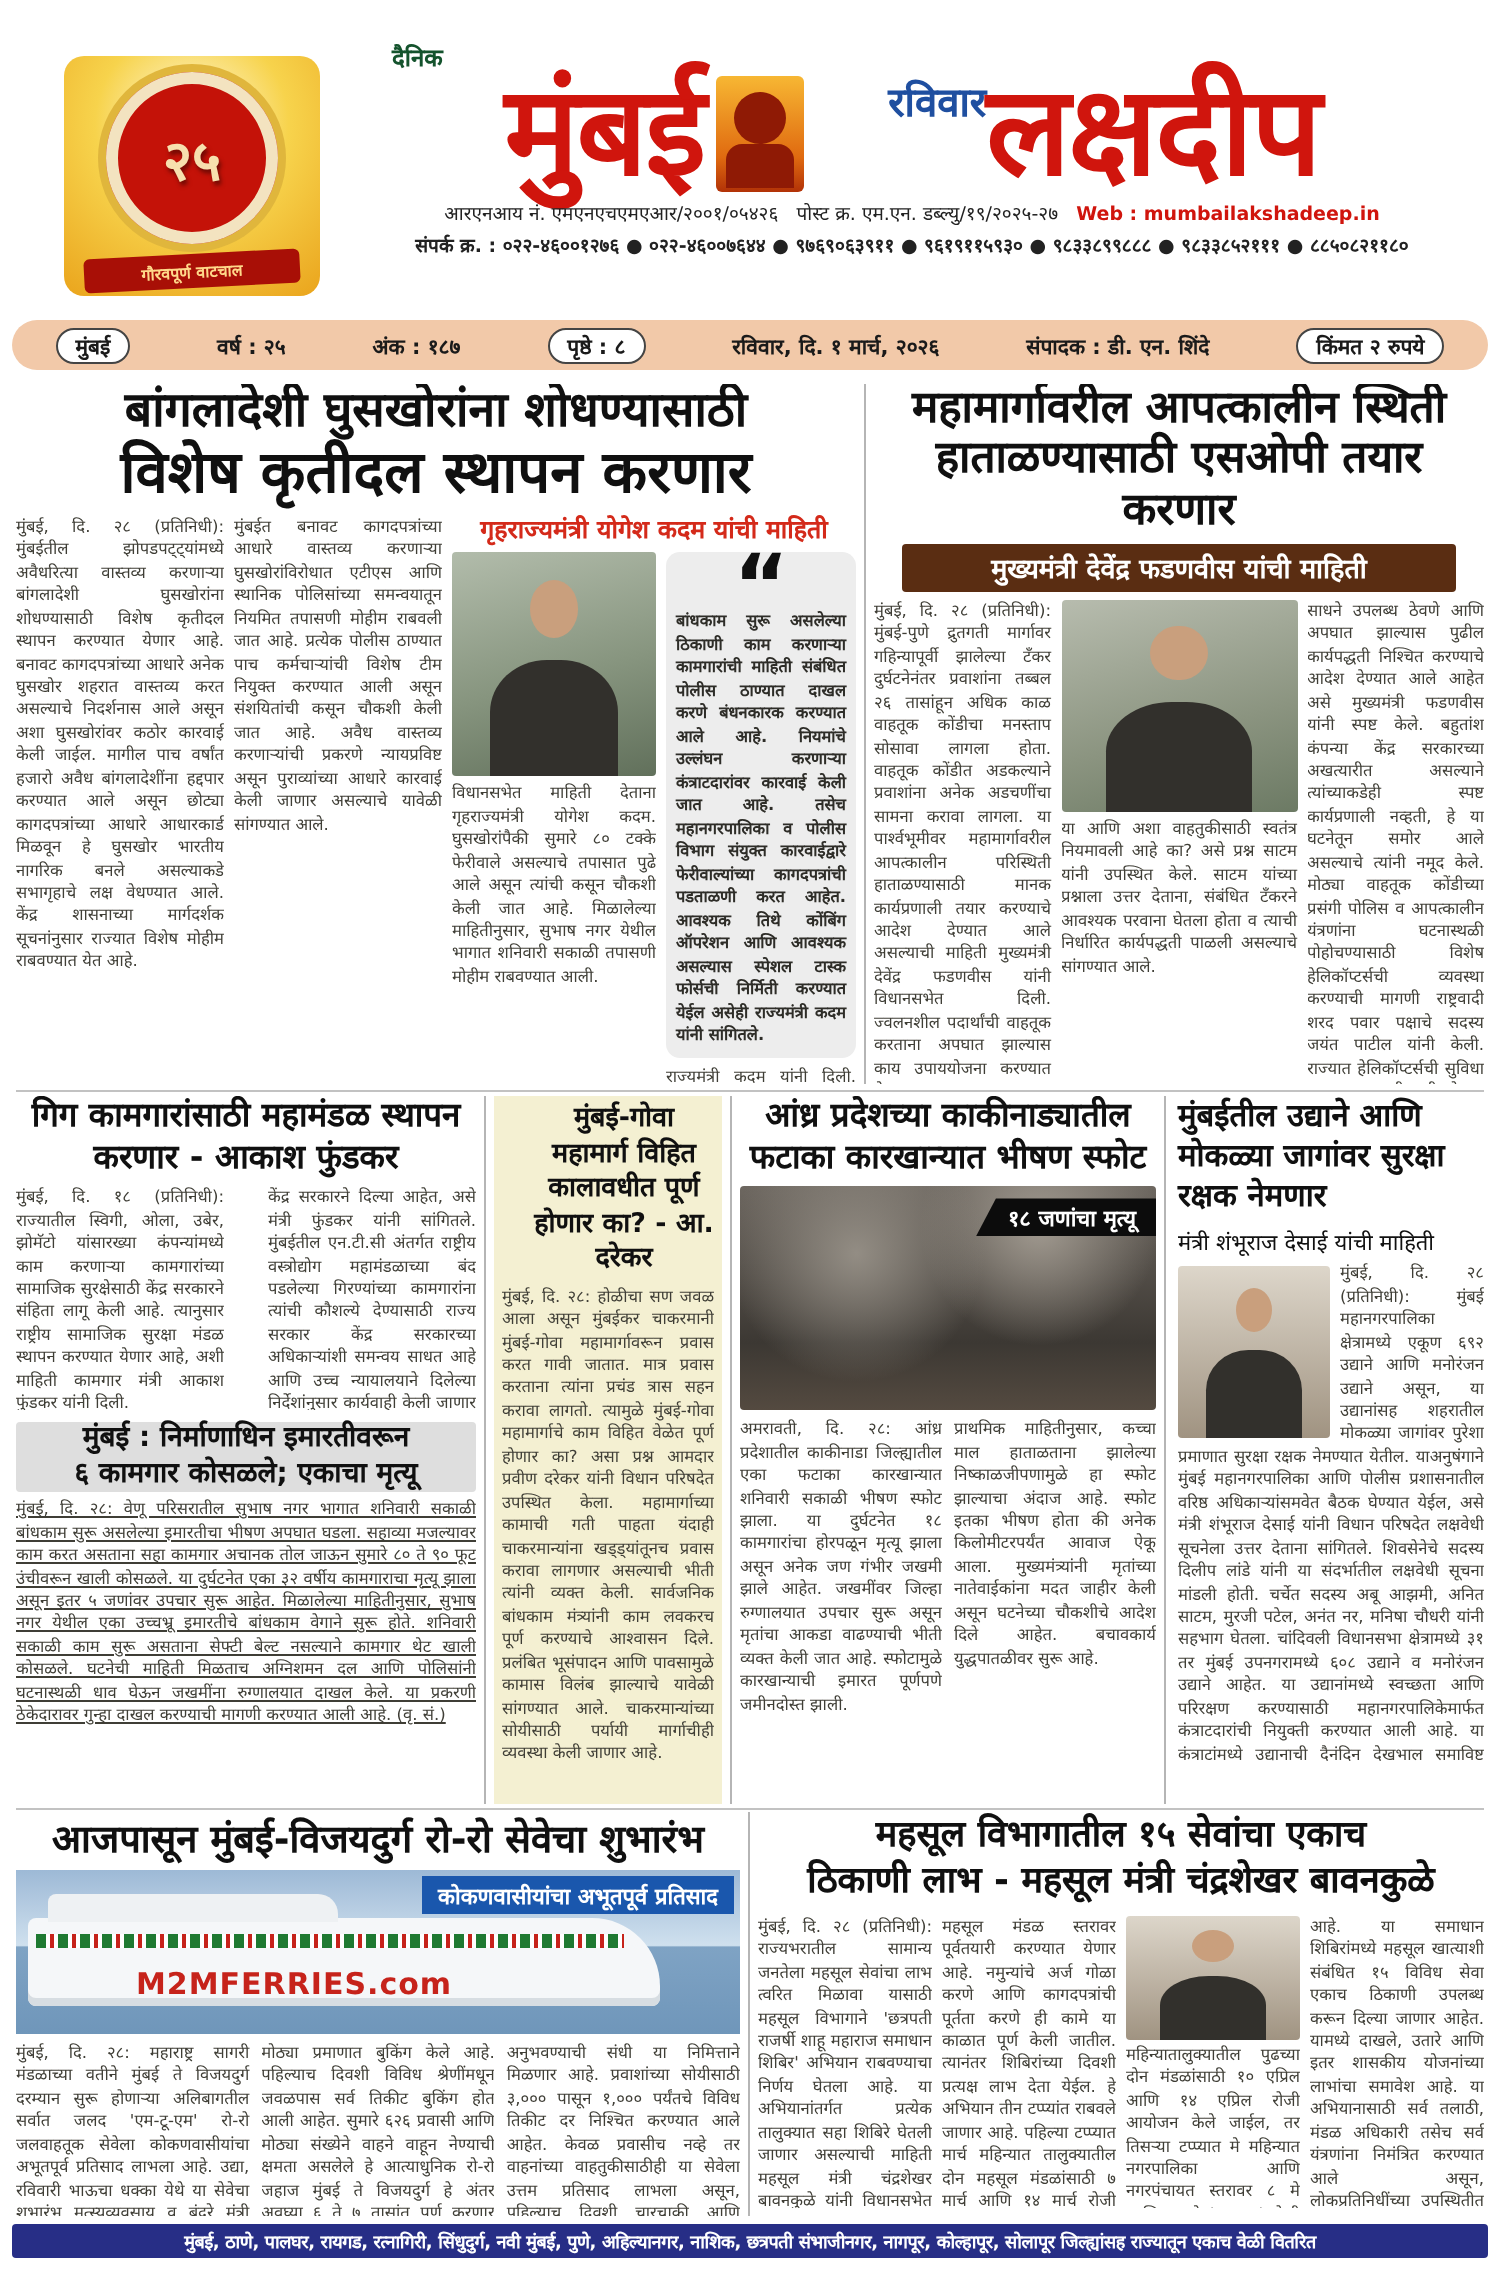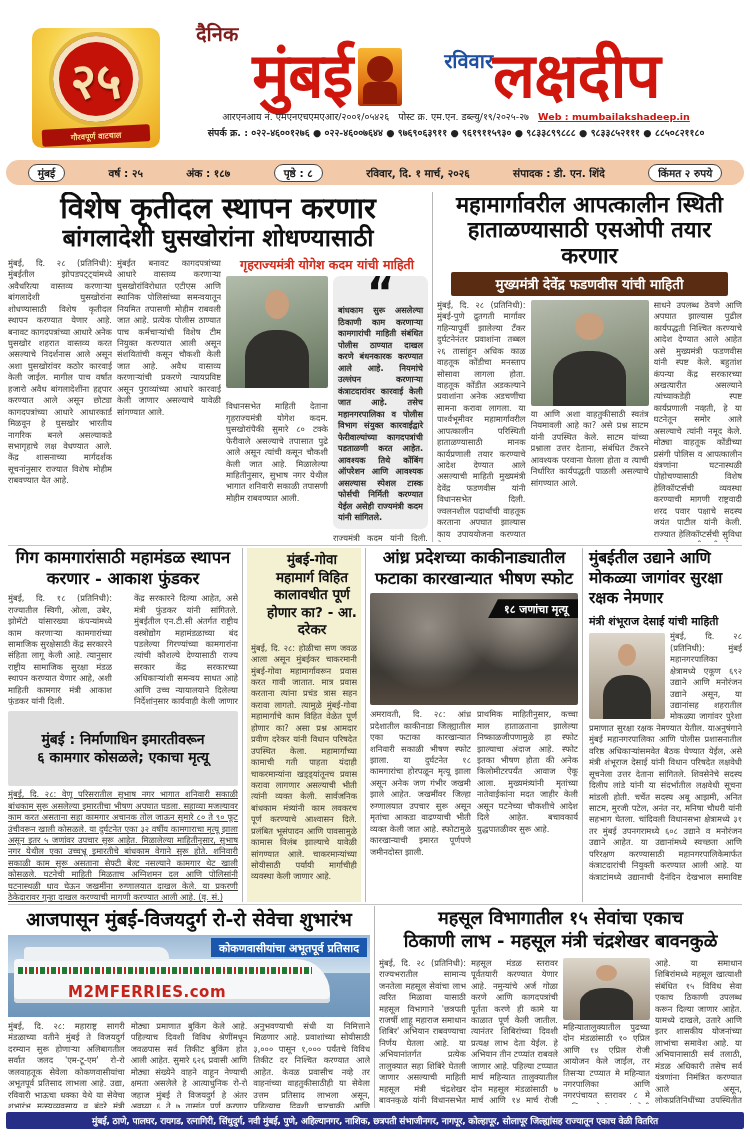--- a/index.html
+++ b/index.html
@@ -9,38 +9,38 @@
     overflow:hidden;
   }
   
   .masthead { position:absolute; top:0; left:0; right:0; height:158px; }
   .logo { position:absolute; left:32px; top:28px; width:128px; height:120px;
     background:radial-gradient(circle at 50% 28%, #fffbe2 0%, #f7d34c 45%, #eaa41c 100%);
     border-radius:10px; }
   .logo-badge { position:absolute; left:21px; top:8px; width:86px; height:86px;
     border-radius:50%; background:#c41208;
     box-shadow:0 0 0 4px #e0b63c, inset 0 0 0 6px #f3e3c0; display:flex; align-items:center; justify-content:center; }
-  .logo-number { color:#f7e0ae; font-size:49px; font-weight:bold; text-shadow:1px 2px 2px #6d0a04; }
+  .logo-number { color:#f7e0ae; font-size:28px; font-weight:bold; text-shadow:1px 2px 2px #6d0a04; }
   .logo-ribbon { position:absolute; left:10px; bottom:4px; width:108px; text-align:center;
     background:#a80f06; color:#ffd98a; font-size:8px; font-weight:bold; padding:3px 0;
     border-radius:3px; transform:rotate(-3deg); white-space:nowrap; overflow:hidden; }
   .mast-center { position:absolute; left:178px; top:20px; width:556px; text-align:center; }
-  .daily-label { text-align:left; margin-left:18px; font-size:20px; font-weight:bold; color:#7f1d1d; }
+  .daily-label { text-align:left; margin-left:18px; font-size:12px; font-weight:bold; color:#14532d; }
   .title-row { display:flex; align-items:flex-end; justify-content:center; gap:6px; }
   .title-big { font-size:62px; font-weight:bold; color:#d0150d; line-height:0.95; letter-spacing:-1px; }
   .deity { width:44px; height:58px; border-radius:3px; position:relative; overflow:hidden;
     background:linear-gradient(#f7b733,#e06a10 70%,#b23207); }
   .deity:before { content:""; position:absolute; left:9px; top:8px; width:26px; height:26px;
     border-radius:50%; background:#8f1a05; }
   .deity:after { content:""; position:absolute; left:5px; bottom:2px; width:34px; height:22px;
     border-radius:8px 8px 0 0; background:#8f1a05; }
   .title-right-stack { display:flex; flex-direction:row; align-items:flex-start; }
   .weekday-label { color:#1f4fa0; font-size:20px; font-weight:bold; margin-left:36px; }
   .rni-line { margin-top:4px; font-size:9.5px; color:#222; white-space:nowrap; }
-  .rni-line .web { color:#d0150d; font-weight:bold;text-decoration:underline; }
+  .rni-line .web { color:#d0150d; font-weight:bold; }
   .contact-line { margin-top:3px; font-size:9.5px; font-weight:bold; color:#222; white-space:nowrap; }
   
   .datebar { position:absolute; top:160px; left:6px; right:6px; height:25px;
     background:#f2c9a9; border-radius:13px; display:flex; align-items:center;
     justify-content:space-around; font-size:10.5px; font-weight:bold; color:#1a1a1a; }
   .pill { background:#fff; border:1px solid #444; border-radius:11px; padding:1px 9px; }
   
   .vdiv { width:1px; background:#b5b5b5; margin:0 4px; }
   .hrule { position:absolute; left:8px; right:8px; height:1px; background:#c2c2c2; }
   .body-txt { font-size:8.3px; line-height:1.38; text-align:justify; overflow:hidden; }
@@ -66,51 +66,51 @@
   .ll-col { width:104px; }
   .ll-right { width:202px; }
   .ll-subhead { color:#d42a1a; font-weight:bold; font-size:12.5px; text-align:center; line-height:1.15; margin-bottom:4px; }
   .ll-inner { display:flex; gap:5px; }
   .ll-photocol { width:102px; }
   .photo-lead-left { width:102px; height:112px; }
   .ll-quotecol { width:95px; }
   .quote-box { background:#ededed; border-radius:7px; padding:3px 5px 5px; }
   .quote-mark { text-align:center; font-size:42px; font-weight:bold; color:#111; line-height:0.65; height:26px; }
   .quote-txt { font-size:8.2px; font-weight:600; line-height:1.4; text-align:justify; color:#2e2d28; }
-  .ll-caption { margin-top:13px; height:168px; }
+  .ll-caption { margin-top:3px; height:168px; }
   .ll-tail { margin-top:4px; height:96px; overflow:hidden; }
   .brown-bar { background:#5a2d12; color:#fff; font-weight:bold; font-size:13.5px;
     text-align:center; padding:3px 0; margin:4px 14px; border-radius:2px; }
   .lr-body { display:flex; gap:5px; height:252px; }
   .lr-col { width:96px; }
   .lr-mid { width:118px; }
   .photo-lead-right { width:118px; height:106px; }
   .lr-caption { margin-top:3px; height:140px; }
   
   .mid-row { position:absolute; top:548px; left:8px; width:734px; height:354px; display:flex; }
   .mcolA { width:230px; overflow:hidden; }
   .mcolB { width:106px; background:#f4f0d2; padding:3px 4px; overflow:hidden; }
   .mcolC { width:208px; overflow:hidden; }
   .mcolD { flex:1; overflow:hidden; padding-left:2px; }
   .mid-head { font-size:16.5px; font-weight:bold; color:#101010; text-align:center; line-height:1.25; }
   .gig-body { display:flex; gap:22px; margin-top:4px; height:112px; }
   .gig-col { flex:1; }
   .collapse-box { background:#dedede; text-align:center; font-size:14px; font-weight:bold;
-    color:#101010; line-height:1.25; padding:20px 2px; margin-top:6px; border-radius:2px; }
+    color:#101010; line-height:1.25; padding:0 2px; margin-top:6px; border-radius:2px; }
   .collapse-body { margin-top:3px; height:128px;text-decoration:underline; }
   .goa-head { font-size:13.5px; font-weight:bold; color:#101010; text-align:center; line-height:1.3;margin-left:16px; }
   .goa-body { margin-top:4px; height:278px; }
   .blast-photo { width:208px; height:112px; margin-top:4px; }
   .blast-badge { position:absolute; top:6px; right:0; background:#0c0c0c; color:#fff;
     font-size:11px; font-weight:bold; padding:2px 10px 2px 16px;
     clip-path:polygon(10px 0, 100% 0, 100% 100%, 0 100%); }
   .blast-body { display:flex; gap:6px; margin-top:4px; height:186px; }
   .blast-col { flex:1; }
   .parks-head { font-size:15.5px; font-weight:bold; color:#101010; line-height:1.3; }
-  .parks-sub { font-size:11px; font-weight:bold; color:#101010; margin:5px 0 3px; }
+  .parks-sub { font-size:11px; font-weight:normal; color:#101010; margin:5px 0 3px; }
   .parks-photo { float:left; width:76px; height:86px; margin:2px 5px 2px 0; }
   .parks-body { height:252px; }
   
   .bottom-row { position:absolute; top:906px; left:8px; width:734px; height:202px; display:flex; }
   .bcol-ferry { width:362px; overflow:hidden; }
   .bcol-mah { flex:1; overflow:hidden; }
   .ferry-head { font-size:19px; font-weight:bold; color:#101010; text-align:center; }
   .ferry-photo { width:362px; height:82px; margin-top:3px; position:relative; overflow:hidden;
     background:linear-gradient(#9db9d6 0%, #cfe0ee 46%, #7fa3c4 47%, #6f96ba 100%); }
   .ferry-banner { position:absolute; top:3px; right:3px; background:#1a57ad; color:#fff;
@@ -169,22 +169,22 @@
     <span>वर्ष : २५</span>
     <span>अंक : १८७</span>
     <span class="pill">पृष्ठे : ८</span>
     <span>रविवार, दि. १ मार्च, २०२६</span>
     <span>संपादक : डी. एन. शिंदे</span>
     <span class="pill">किंमत २ रुपये</span>
   </div>
 
   <div class="lead-row">
     <div class="lead-left">
+      <div class="hl hl-l1">बांगलादेशी घुसखोरांना शोधण्यासाठी</div>
       <div class="hl hl-l2">विशेष कृतीदल स्थापन करणार</div>
-      <div class="hl hl-l1">बांगलादेशी घुसखोरांना शोधण्यासाठी</div>
       <div class="ll-body">
         <div class="ll-col body-txt">मुंबई, दि. २८ (प्रतिनिधी): मुंबईतील झोपडपट्ट्यांमध्ये अवैधरित्या वास्तव्य करणाऱ्या बांगलादेशी घुसखोरांना शोधण्यासाठी विशेष कृतीदल स्थापन करण्यात येणार आहे. बनावट कागदपत्रांच्या आधारे अनेक घुसखोर शहरात वास्तव्य करत असल्याचे निदर्शनास आले असून अशा घुसखोरांवर कठोर कारवाई केली जाईल. मागील पाच वर्षांत हजारो अवैध बांगलादेशींना हद्दपार करण्यात आले असून छोट्या कागदपत्रांच्या आधारे आधारकार्ड मिळवून हे घुसखोर भारतीय नागरिक बनले असल्याकडे सभागृहाचे लक्ष वेधण्यात आले. केंद्र शासनाच्या मार्गदर्शक सूचनांनुसार राज्यात विशेष मोहीम राबवण्यात येत आहे.</div>
         <div class="ll-col body-txt">मुंबईत बनावट कागदपत्रांच्या आधारे वास्तव्य करणाऱ्या घुसखोरांविरोधात एटीएस आणि स्थानिक पोलिसांच्या समन्वयातून नियमित तपासणी मोहीम राबवली जात आहे. प्रत्येक पोलीस ठाण्यात पाच कर्मचाऱ्यांची विशेष टीम नियुक्त करण्यात आली असून संशयितांची कसून चौकशी केली जात आहे. अवैध वास्तव्य करणाऱ्यांची प्रकरणे न्यायप्रविष्ट असून पुराव्यांच्या आधारे कारवाई केली जाणार असल्याचे यावेळी सांगण्यात आले.</div>
         <div class="ll-right">
           <div class="ll-subhead">गृहराज्यमंत्री योगेश कदम यांची माहिती</div>
           <div class="ll-inner">
             <div class="ll-photocol">
               <div class="photo photo-lead-left ph-assembly">
                 <div class="ph-head"></div>
                   <div class="ph-torso"></div>

